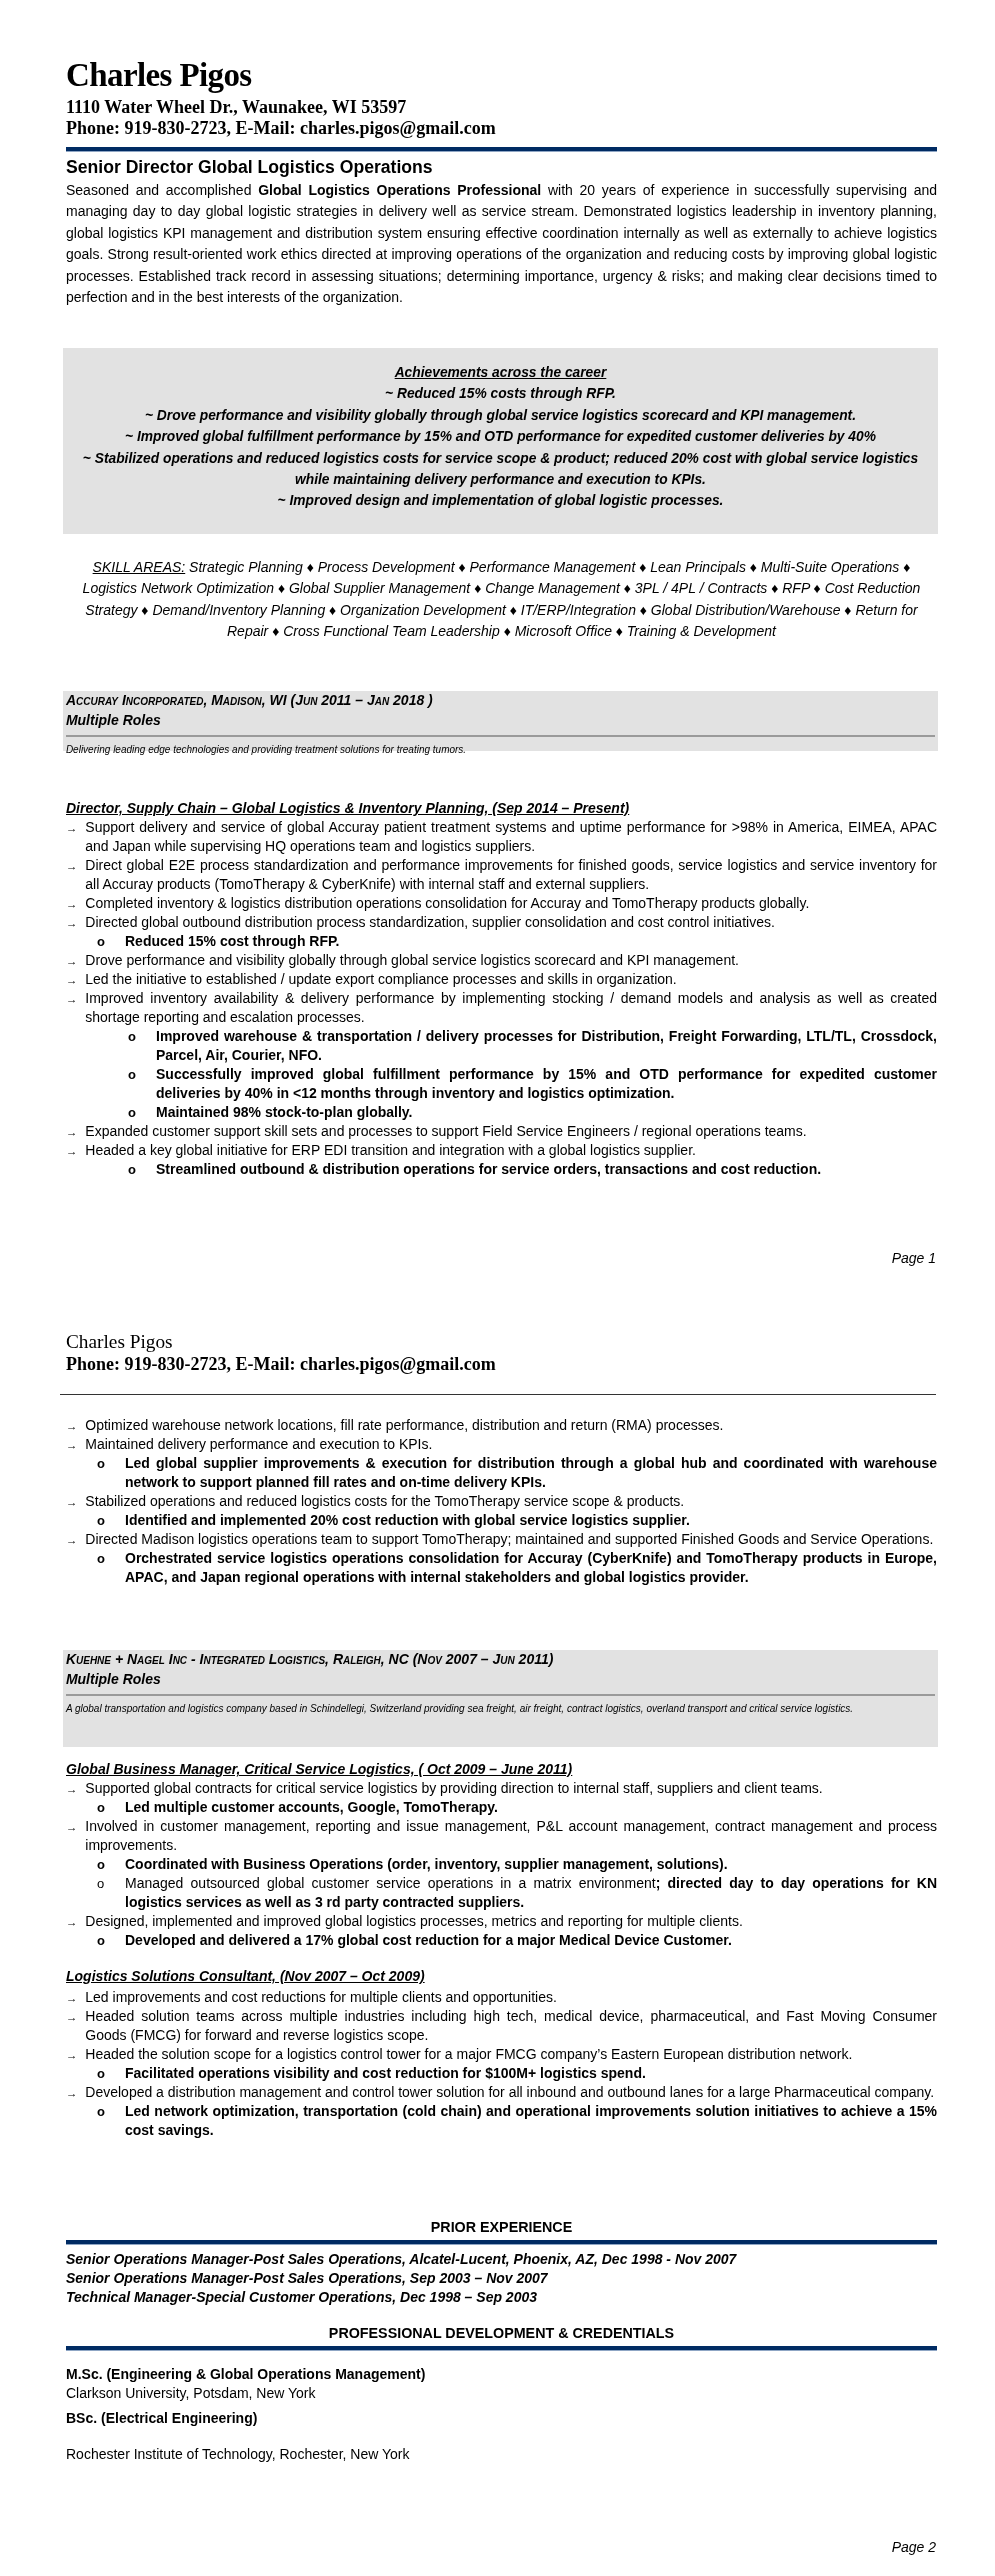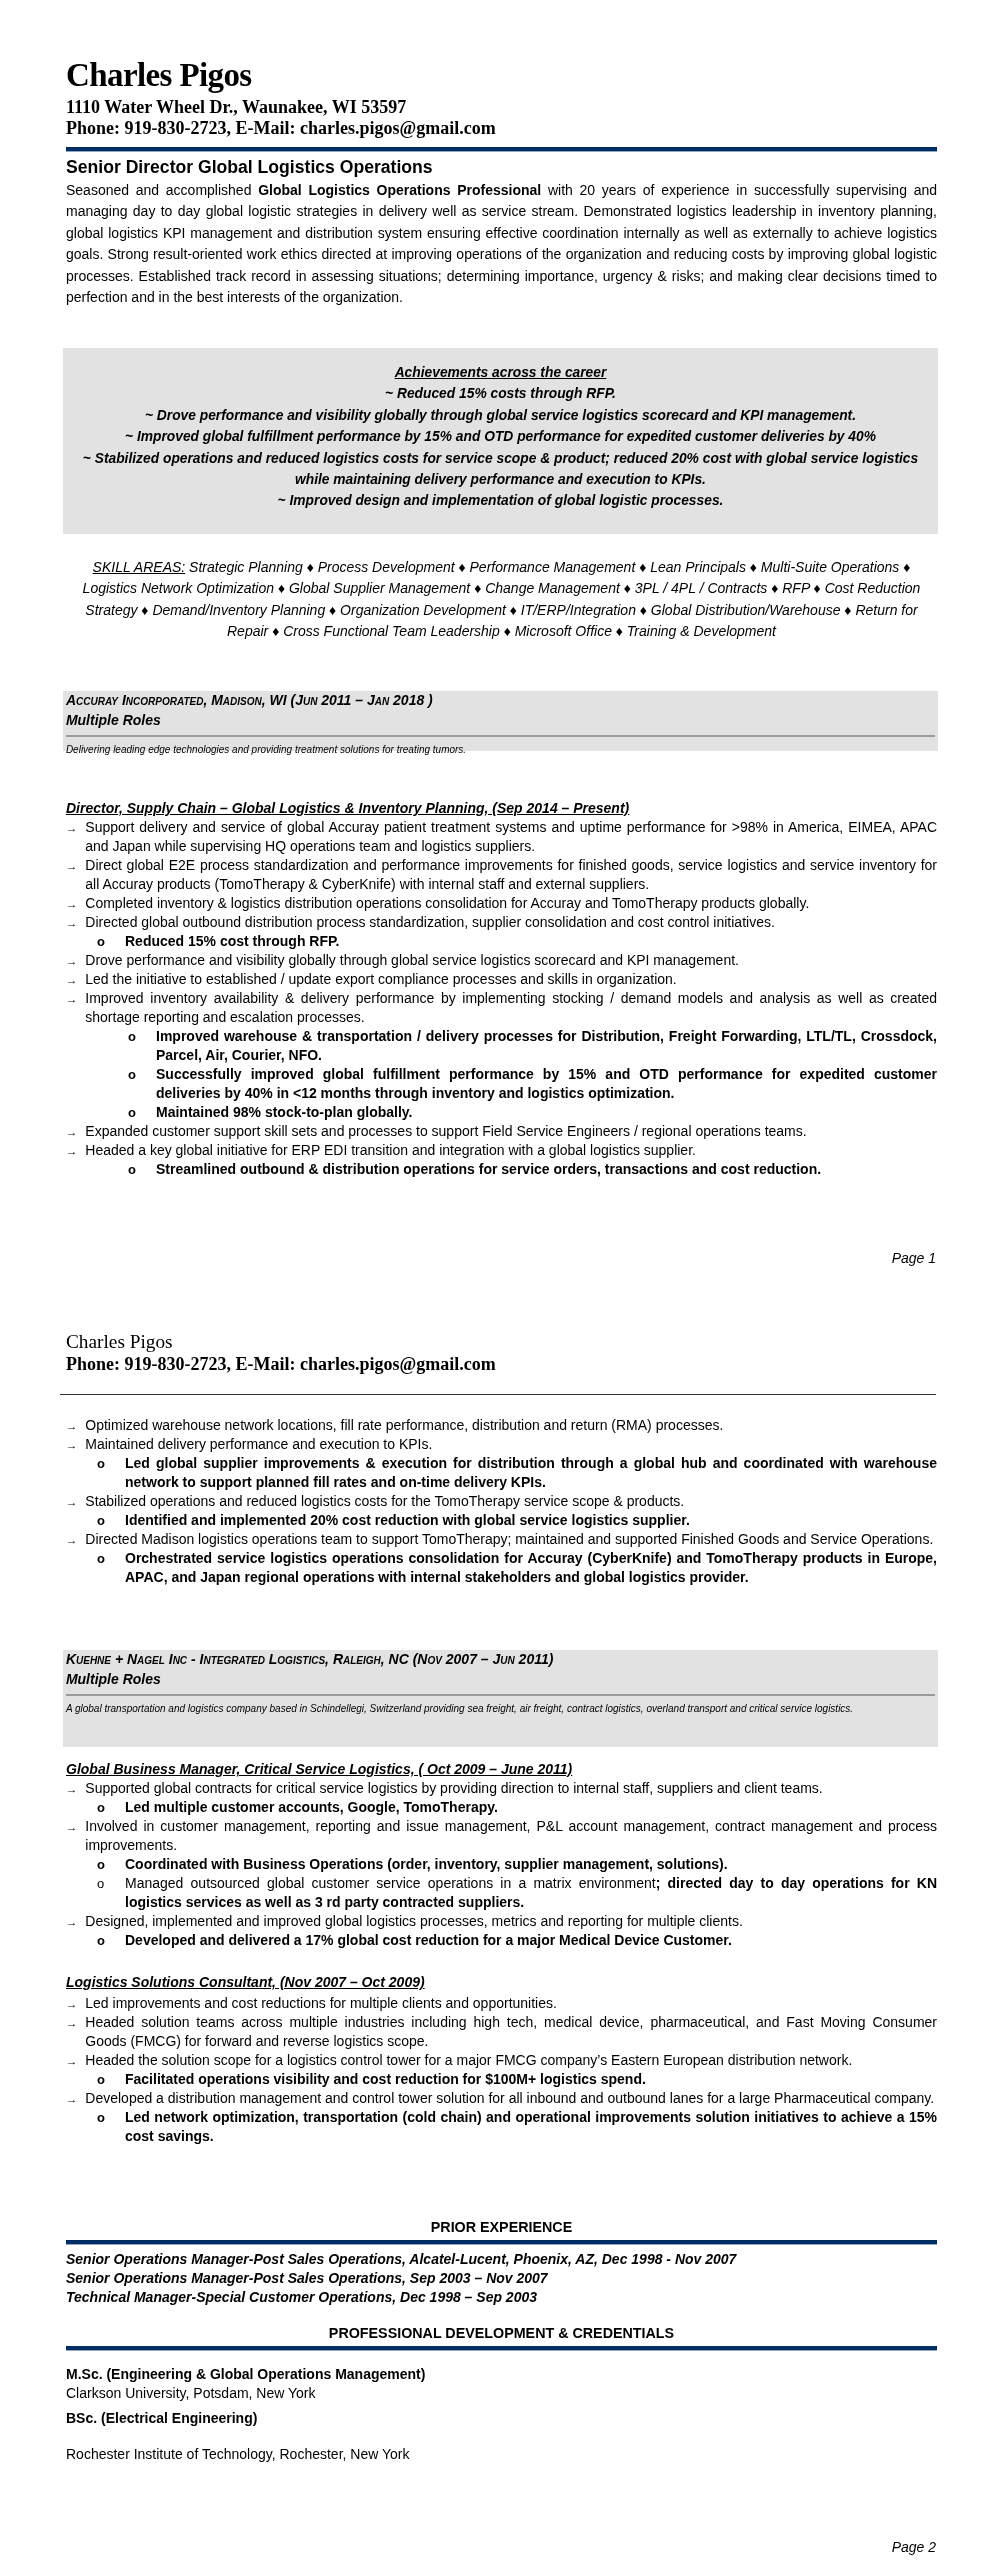--- a/index.html
+++ b/index.html
@@ -153,21 +153,21 @@
         <li class="b"><span class="circ">o</span><span>Coordinated with Business Operations (order, inventory, supplier management, solutions).</span></li>
         <li><span class="circ">o</span><span>Managed outsourced global customer service operations in a matrix environment</span><span class="b">; directed day to day operations for KN logistics services as well as 3 rd party contracted suppliers.</span></li>
       </ul>
     </li>
     <li><span class="arrow">→</span><span>Designed, implemented and improved global logistics processes, metrics and reporting for multiple clients.</span>
       <ul class="sub l1">
           <li class="b"><span class="circ">o</span><span>Developed and delivered a 17% global cost reduction for a major Medical Device Customer.</span></li>
         </ul>
     </li>
   </ul>
-  <div class="role-title" style="margin-top:23px">Logistics Solutions Consultant, (Nov 2007 – Oct 2009)</div>
+  <div class="role-title" style="margin-top:17px">Logistics Solutions Consultant, (Nov 2007 – Oct 2009)</div>
   <ul class="bul" style="margin-top:2.3px">
     <li><span class="arrow">→</span><span>Led improvements and cost reductions for multiple clients and opportunities.</span></li>
     <li><span class="arrow">→</span><span>Headed solution teams across multiple industries including high tech, medical device, pharmaceutical, and Fast Moving Consumer Goods (FMCG) for forward and reverse logistics scope.</span></li>
     <li><span class="arrow">→</span><span>Headed the solution scope for a logistics control tower for a major FMCG company’s Eastern European distribution network.</span>
       <ul class="sub l1">
           <li class="b"><span class="circ">o</span><span>Facilitated operations visibility and cost reduction for $100M+ logistics spend.</span></li>
         </ul>
     </li>
     <li><span class="arrow">→</span><span>Developed a distribution management and control tower solution for all inbound and outbound lanes for a large Pharmaceutical company.</span>
       <ul class="sub l1">

